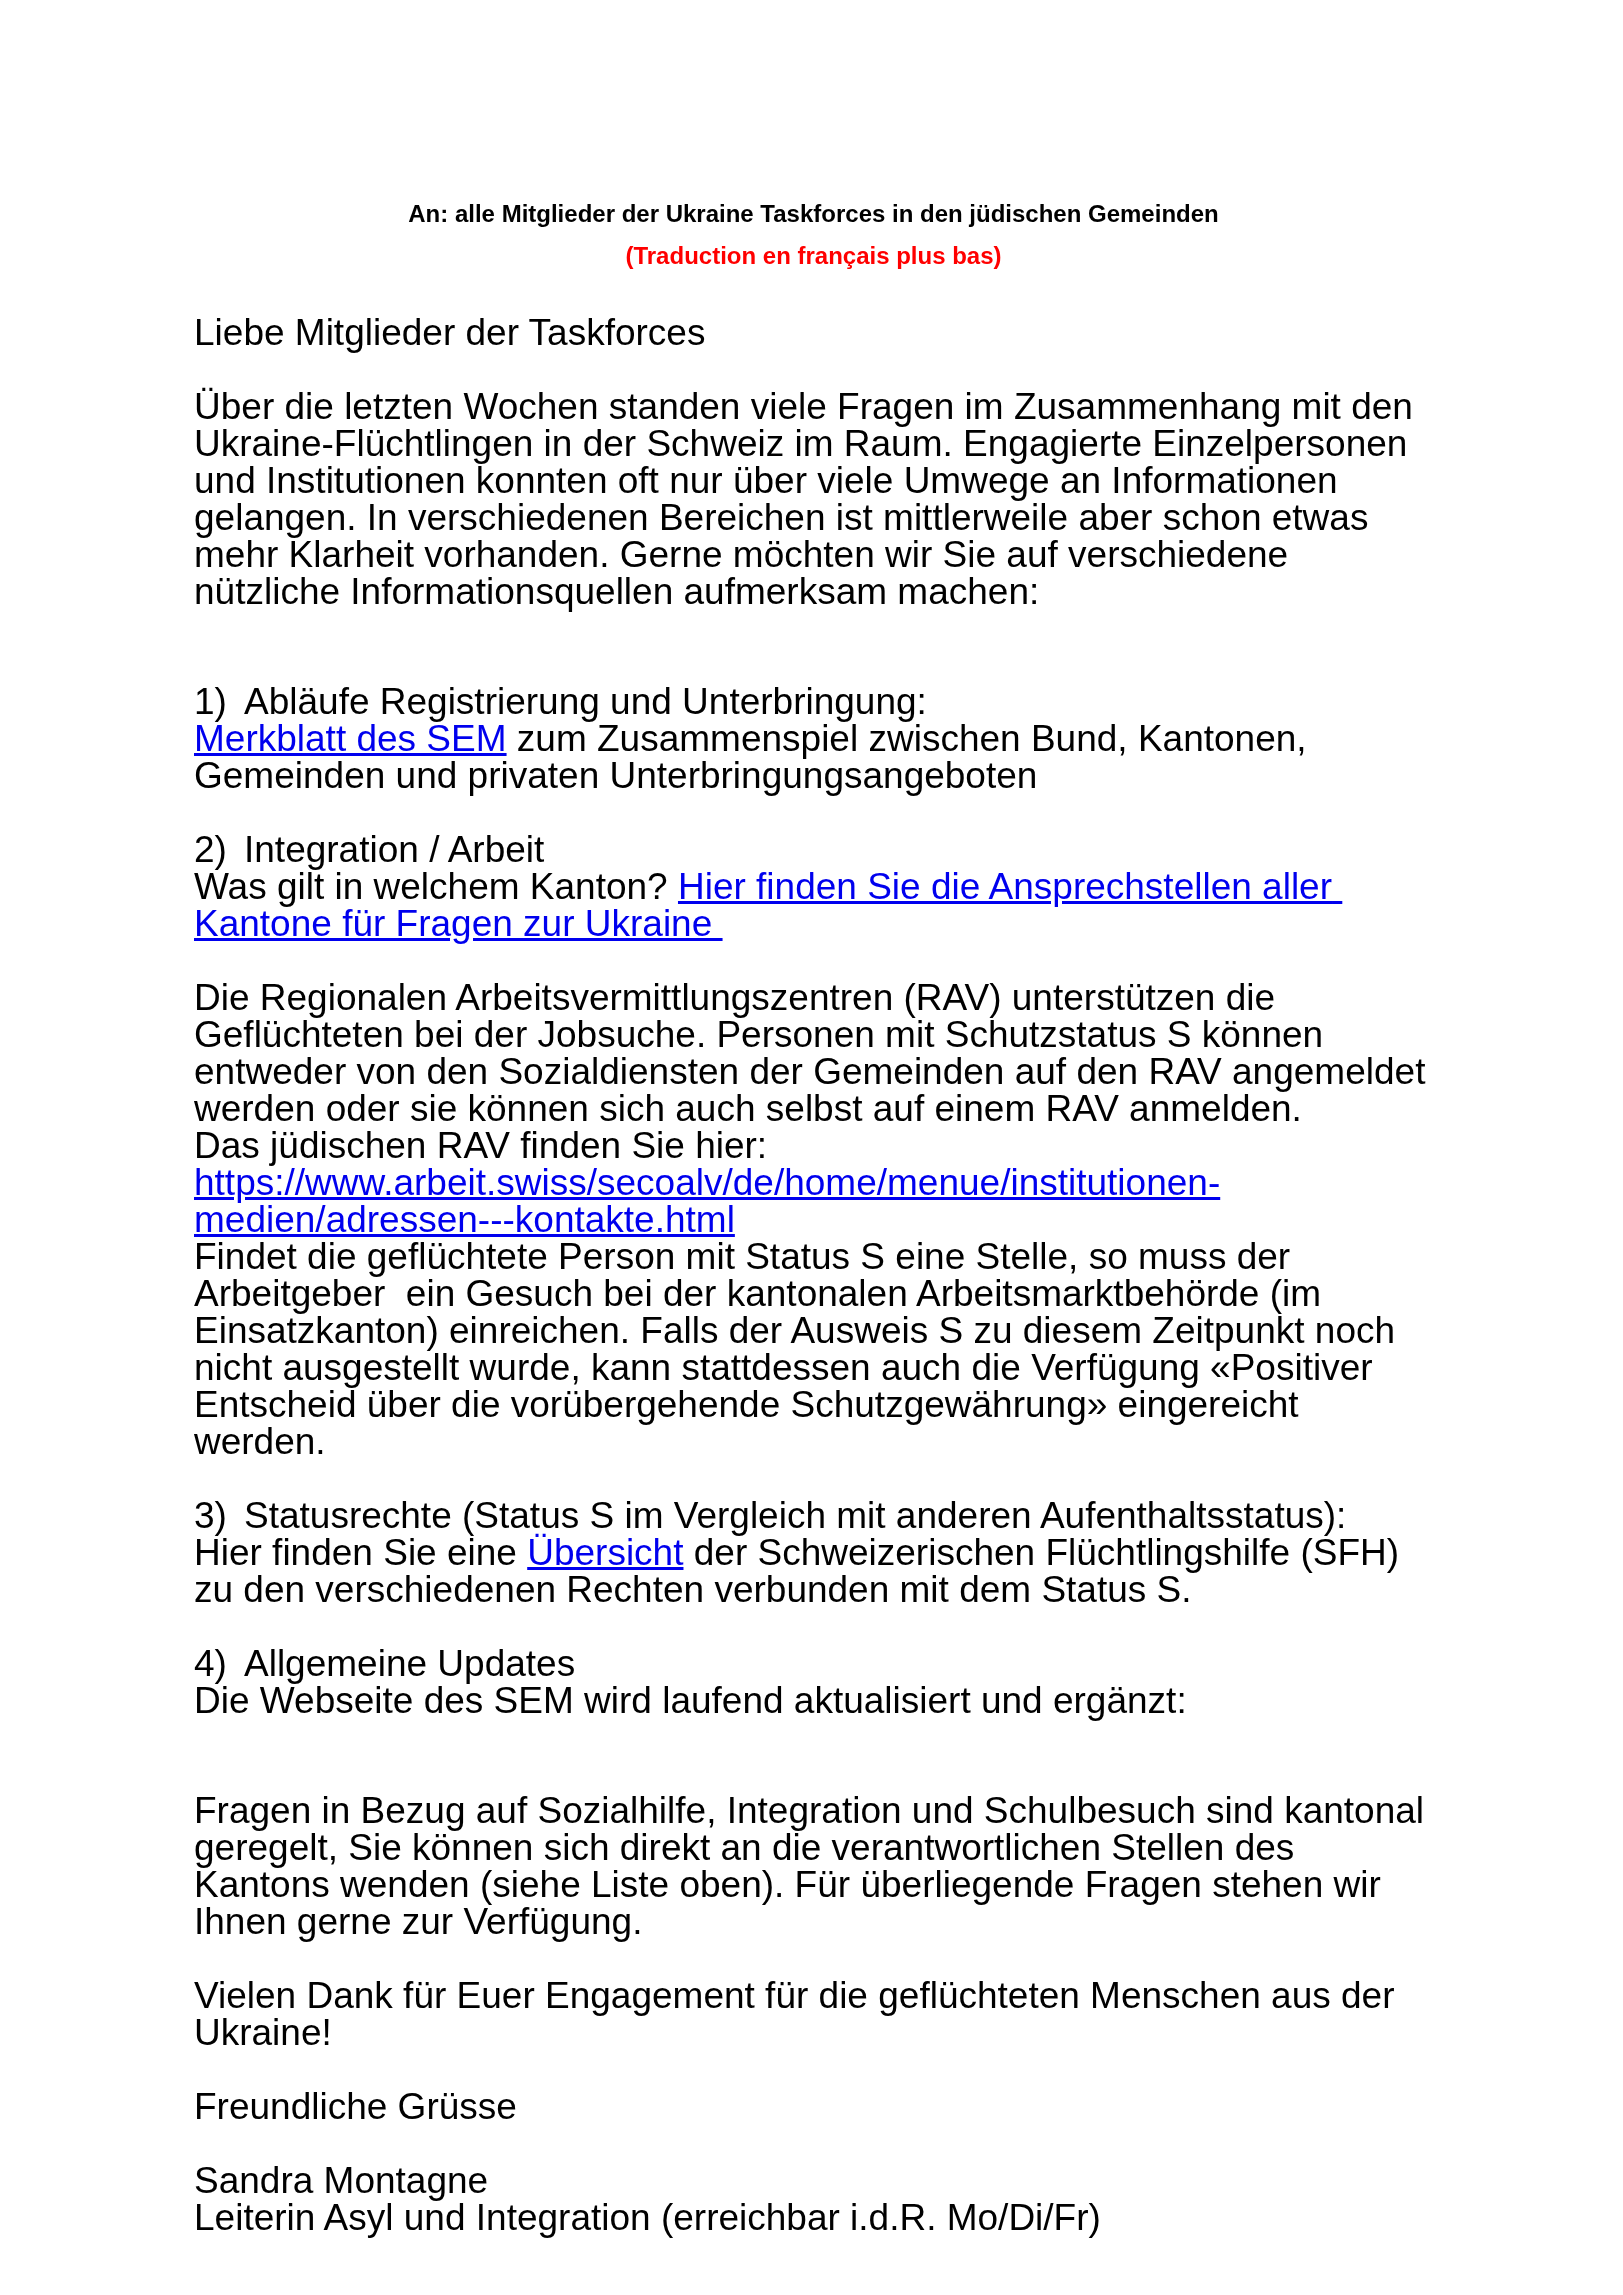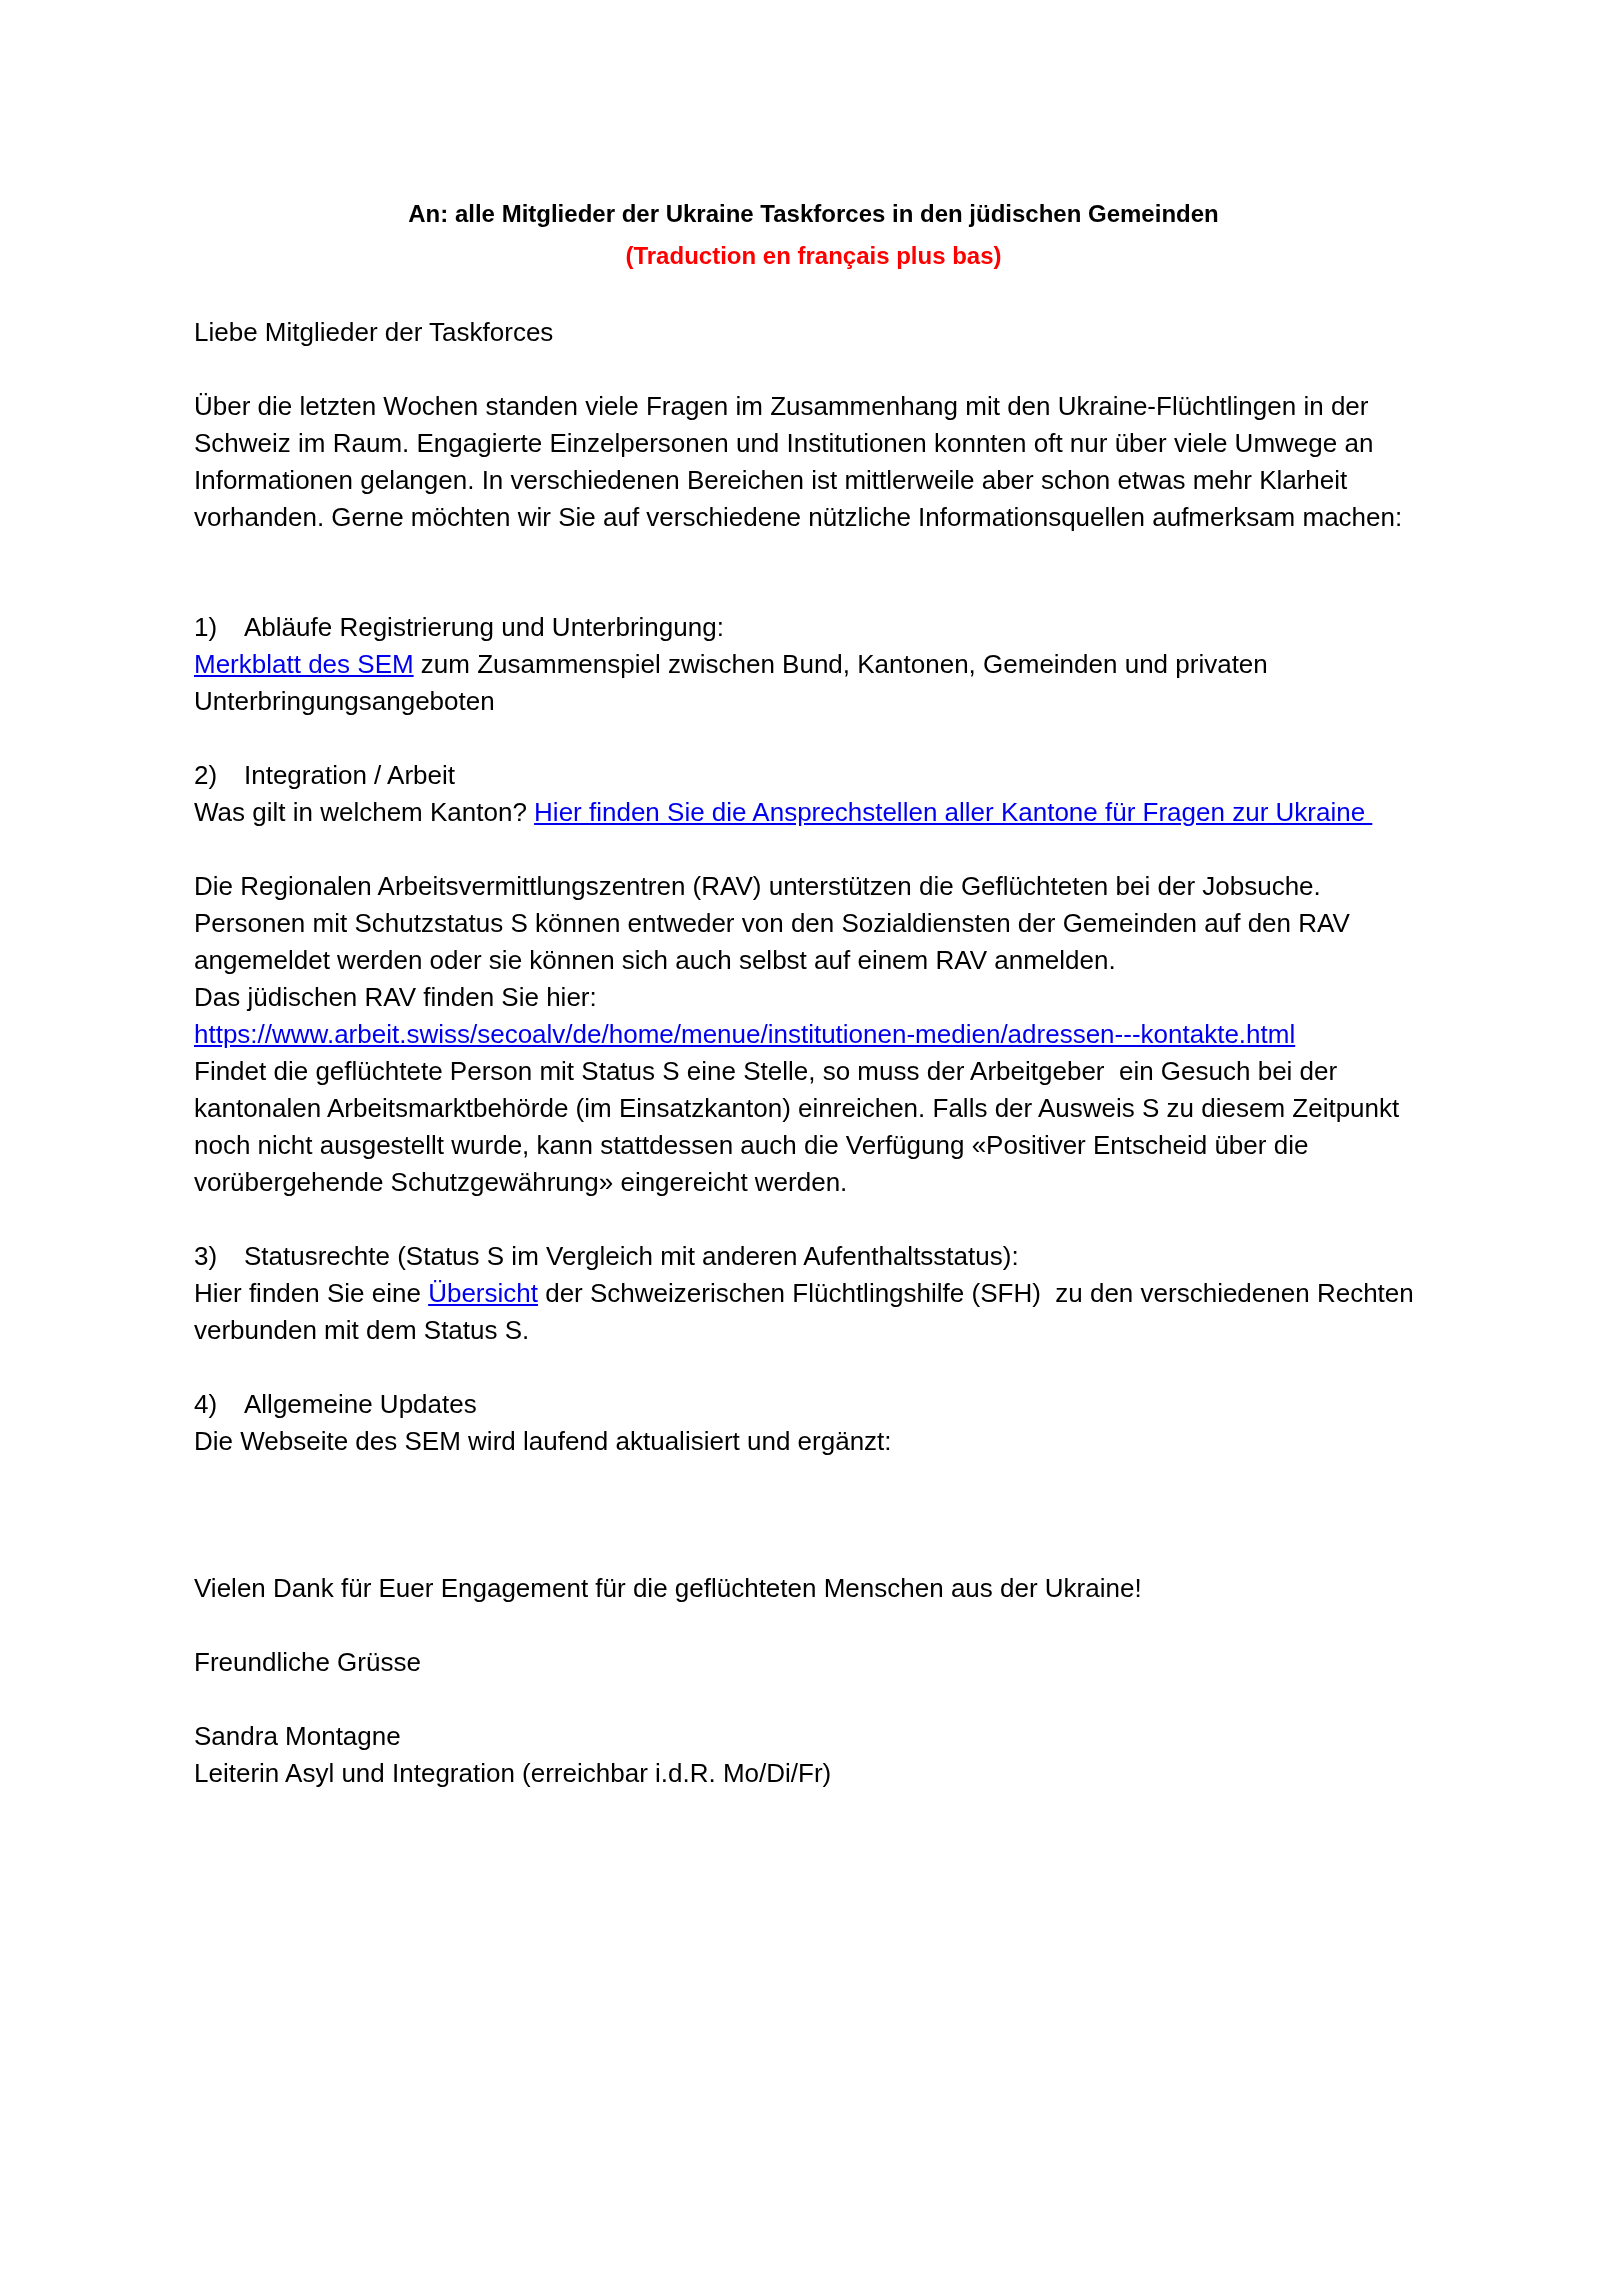--- a/index.html
+++ b/index.html
@@ -18,21 +18,21 @@
     margin: 0;
     text-align: center;
     font-weight: bold;
     font-size: 24px;
     line-height: 42px;
     white-space: pre-wrap;
   }
   .subtitle { color: var(--accent-red, #FF0000); }
   .block {
     margin: 0;
-    font-size: 26px;
+    font-size: 37px;
     line-height: 37px;
     white-space: pre-wrap;
   }
   .bold { font-weight: normal; }
   .link {
     color: var(--link-blue, #0000EE);
     cursor: pointer;
   }
   .list-number { display: inline-block; width: 50px; }
   .spacer { width: 100%; }
@@ -60,20 +60,21 @@
       <p class="block"><span>Das jüdischen RAV finden Sie hier:</span></p>
       <p class="block"><a href="#" class="link">https://www.arbeit.swiss/secoalv/de/home/menue/institutionen-medien/adressen---kontakte.html</a></p>
       <p class="block"><span>Findet die geflüchtete Person mit Status S eine Stelle, so muss der Arbeitgeber  ein Gesuch bei der kantonalen Arbeitsmarktbehörde (im Einsatzkanton) einreichen. Falls der Ausweis S zu diesem Zeitpunkt noch nicht ausgestellt wurde, kann stattdessen auch die Verfügung «Positiver Entscheid über die vorübergehende Schutzgewährung» eingereicht werden.</span></p>
       <div class="spacer" style="height: 37px;"></div>
       <p class="block list-item"><span class="list-number">3)</span><span class="bold">Statusrechte (Status S im Vergleich mit anderen Aufenthaltsstatus):</span></p>
       <p class="block"><span>Hier finden Sie eine </span><a href="#" class="link">Übersicht</a><span> der Schweizerischen Flüchtlingshilfe (SFH)  zu den verschiedenen Rechten verbunden mit dem Status S.</span></p>
       <div class="spacer" style="height: 37px;"></div>
       <p class="block list-item"><span class="list-number">4)</span><span class="bold">Allgemeine Updates</span></p>
       <p class="block"><span>Die Webseite des SEM wird laufend aktualisiert und ergänzt:</span></p>
       <div class="spacer" style="height: 73px;"></div>
+      <p class="block"><span>Fragen in Bezug auf Sozialhilfe, Integration und Schulbesuch sind kantonal geregelt, Sie können sich direkt an die verantwortlichen Stellen des Kantons wenden (siehe Liste oben). Für überliegende Fragen stehen wir Ihnen gerne zur Verfügung.</span></p>
       <div class="spacer" style="height: 37px;"></div>
       <p class="block"><span>Vielen Dank für Euer Engagement für die geflüchteten Menschen aus der Ukraine!</span></p>
       <div class="spacer" style="height: 37px;"></div>
       <p class="block"><span>Freundliche Grüsse</span></p>
       <div class="spacer" style="height: 37px;"></div>
       <p class="block"><span>Sandra Montagne</span></p>
       <p class="block"><span>Leiterin Asyl und Integration (erreichbar i.d.R. Mo/Di/Fr)</span></p>
     </div>
 </div>
 

